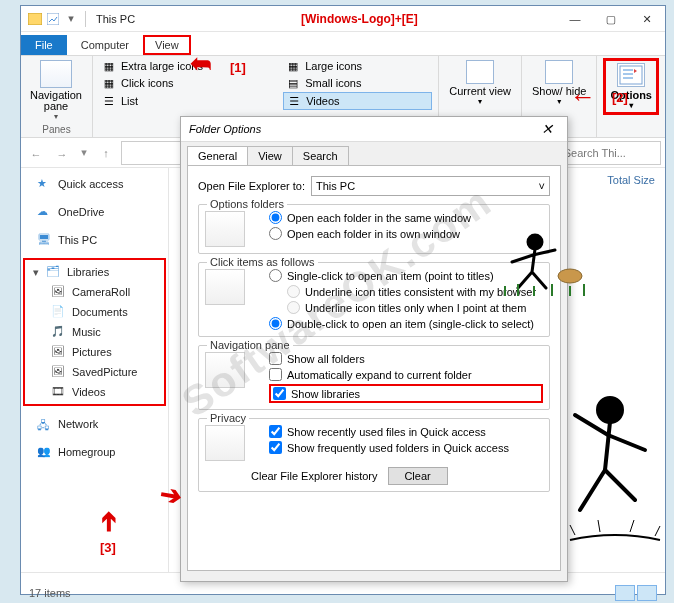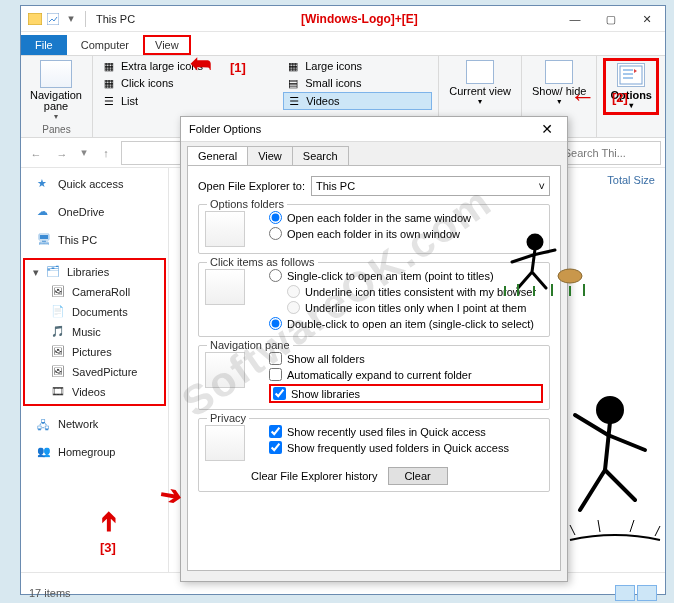--- a/index.html
+++ b/index.html
@@ -50,21 +50,21 @@
 .contentpane { flex: 1; position: relative; }
 .colhdr { position: absolute; right: 10px; top: 6px; color: #3a6ea5; }
 
 
 .statusbar { height: 40px; border-top: 1px solid #e5e5e5; display: flex; align-items: center; padding: 0 8px; color: #555; }
 .statusbar .viewtoggles { margin-left: auto; display: flex; gap: 2px; }
 .viewtoggles div { width: 20px; height: 16px; border: 1px solid #7eb4ea; background: #cde6f7; }
 
 
 .dialog { position: absolute; left: 180px; top: 116px; width: 388px; height: 466px; background: #f0f0f0; border: 1px solid #aaa; box-shadow: 2px 2px 8px rgba(0,0,0,.25); z-index: 20; }
-.dlgtitle { height: 18px; display: flex; align-items: center; padding: 12px 8px; background: #fff; border-bottom: 1px solid #ddd; }
+.dlgtitle { height: 18px; display: flex; align-items: center; padding: 12px 8px; background: #fff; border-bottom: 1px solid #ddd; font-style: italic; }
 .dlgtitle .x { margin-left: auto; width: 24px; text-align: center; font-size: 14px; }
 .dlgtabs { display: flex; padding: 4px 6px 0 6px; }
 .dlgtab { padding: 3px 10px; border: 1px solid #bbb; border-bottom: none; background: #f0f0f0; margin-right: -1px; }
 .dlgtab.active { background: #fff; position: relative; z-index: 2; }
 .dlgbody { border: 1px solid #bbb; margin: 0 6px 6px 6px; background: #fff; padding: 10px 10px 6px 10px; height: calc(100% - 26px - 24px - 8px); overflow: hidden; position: relative; }
 .frow { display: flex; align-items: center; gap: 6px; margin-bottom: 8px; }
 .select { flex: 1; height: 20px; border: 1px solid #aaa; padding: 1px 4px; display: flex; align-items: center; background: #fff; }
 .fieldset { border: 1px solid #ccc; border-radius: 2px; margin-bottom: 8px; padding: 6px 6px 6px 6px; position: relative; }
 .fieldset > .legend { position: absolute; top: -7px; left: 8px; background: #fff; padding: 0 3px; color: #333; }
 .fsinner { display: flex; gap: 24px; align-items: flex-start; }

